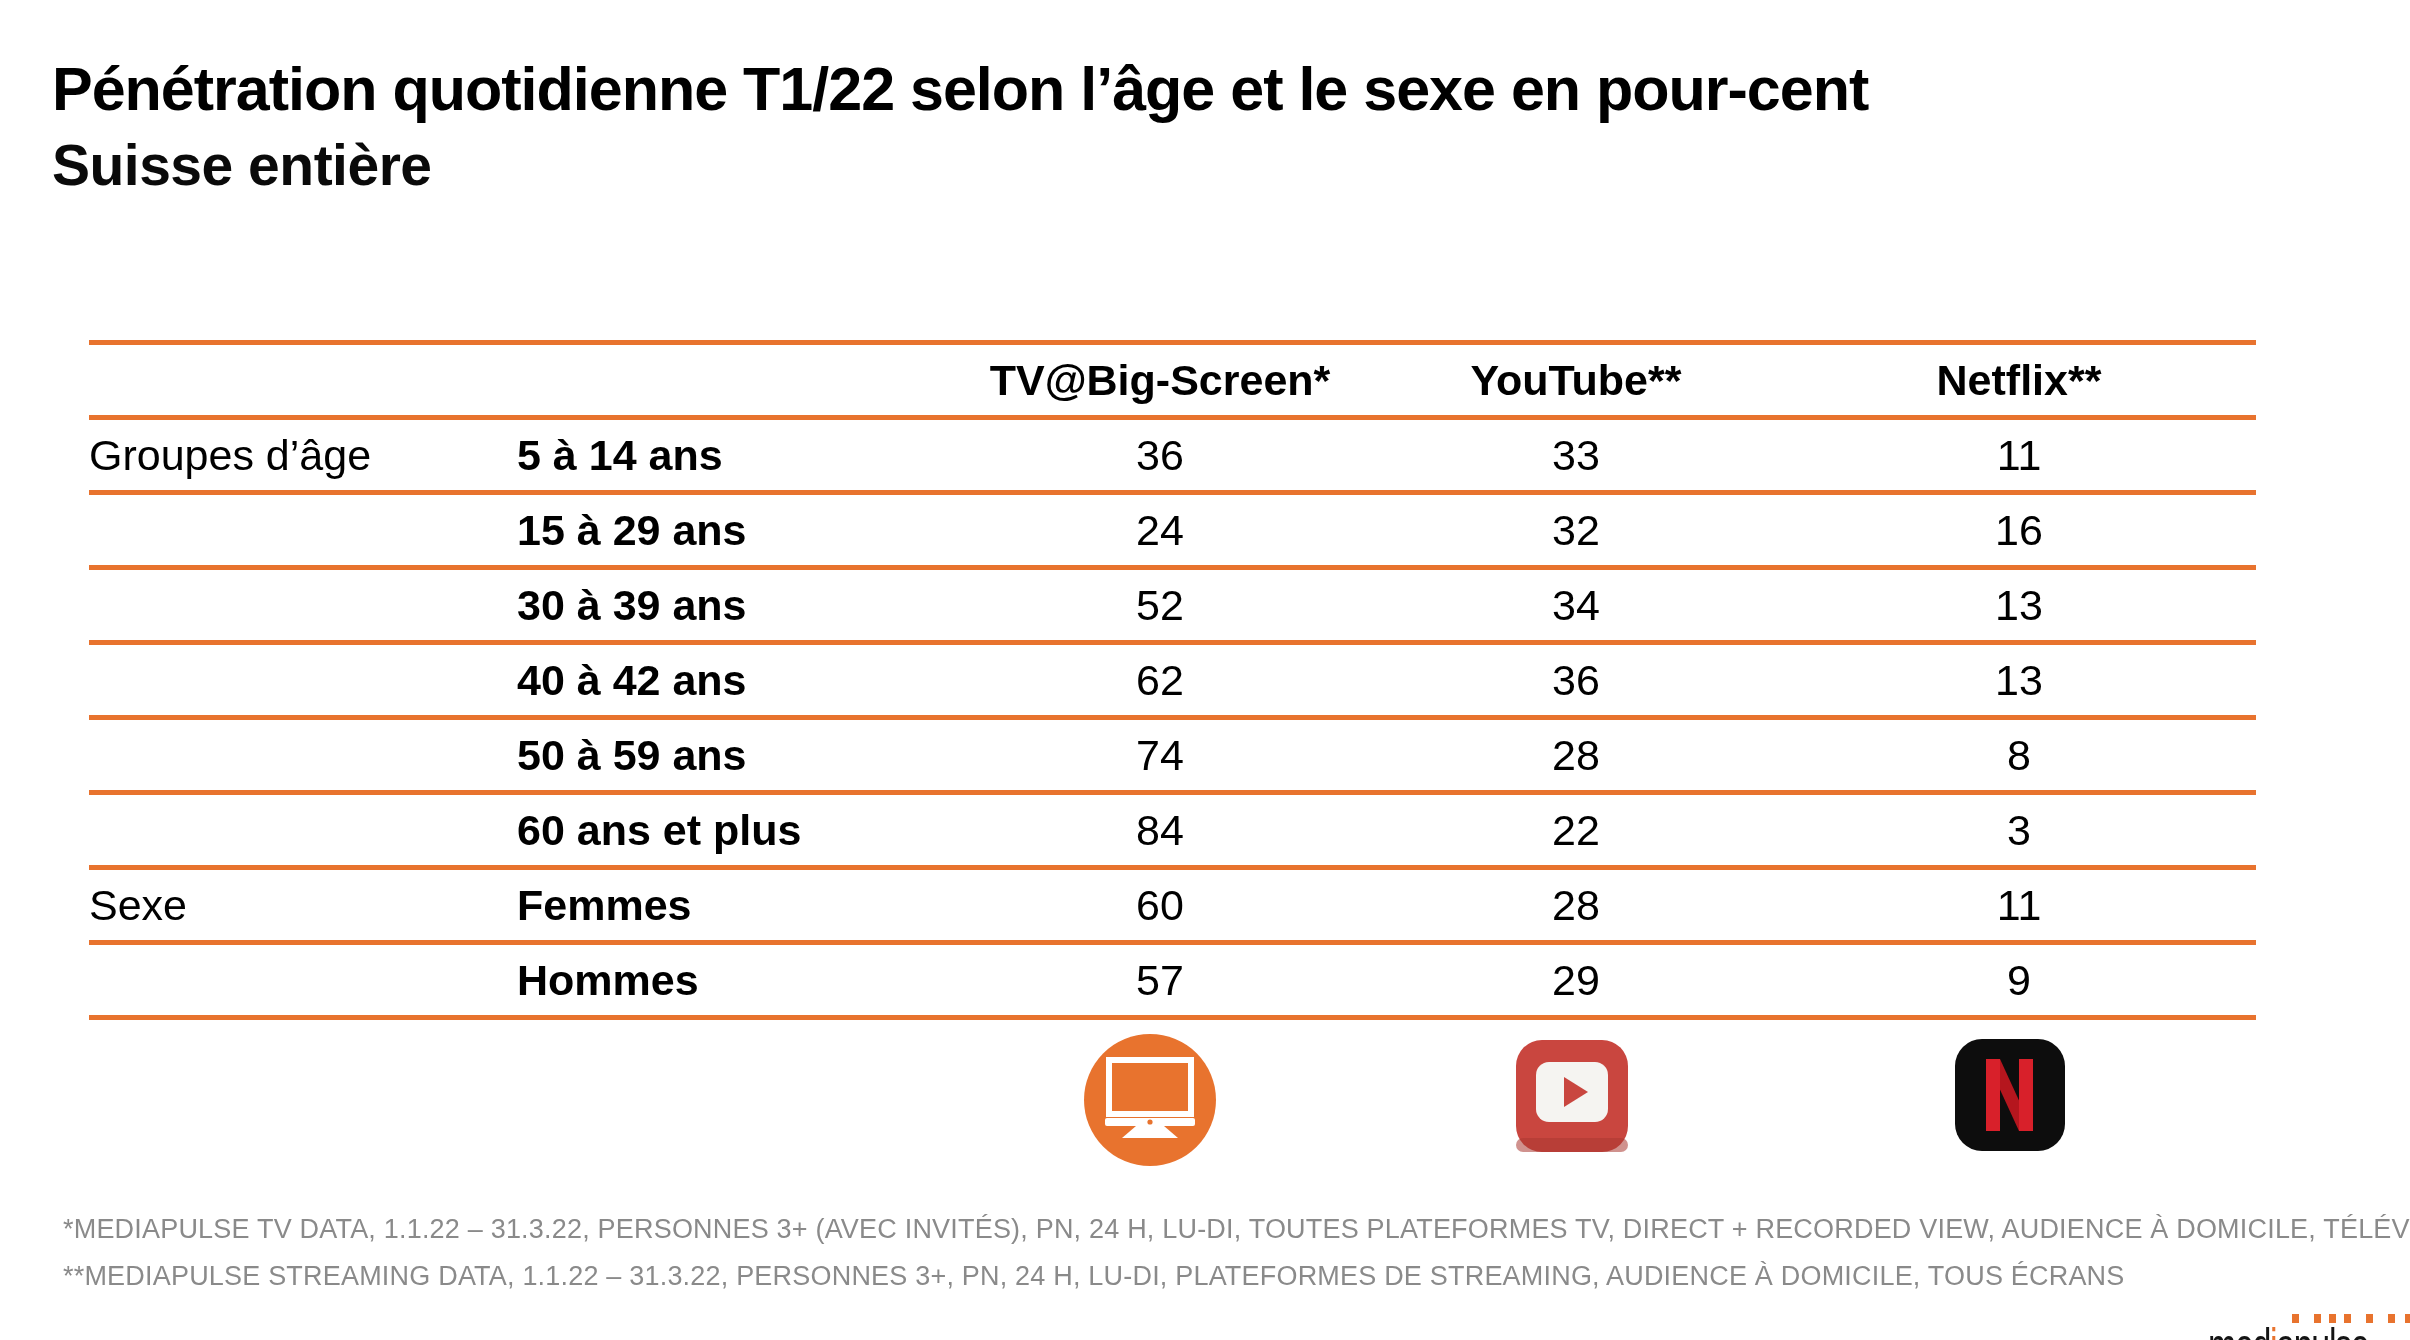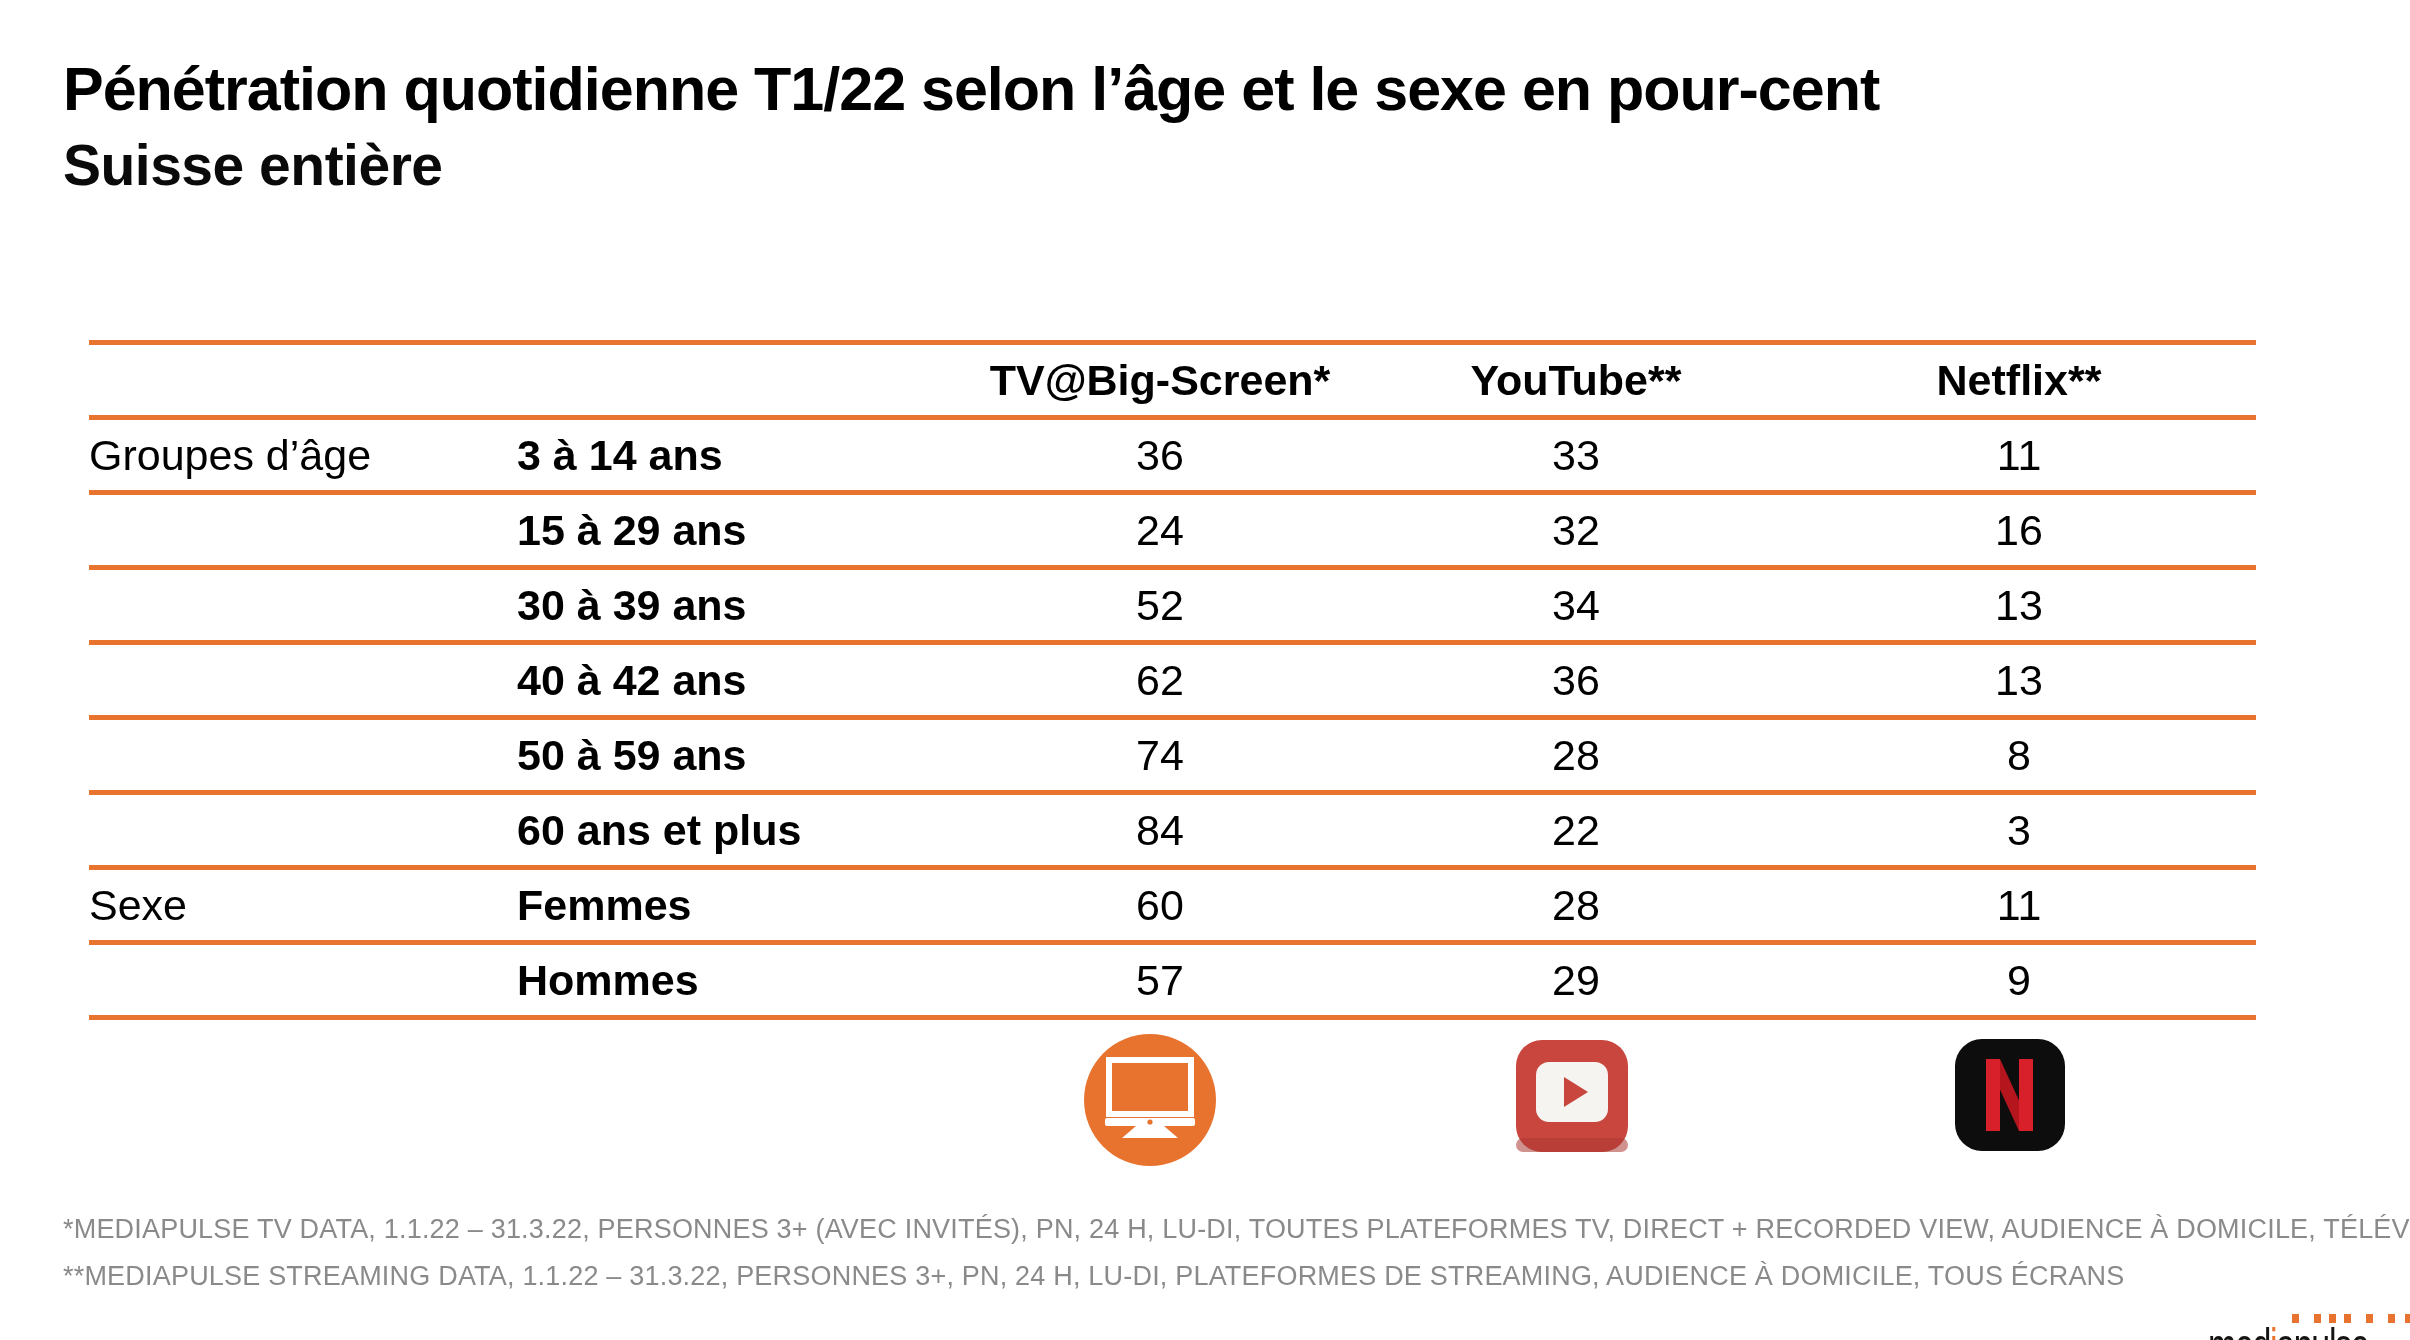--- a/index.html
+++ b/index.html
@@ -1,21 +1,21 @@
 <!DOCTYPE html>
 <html><head>
 <meta charset="utf-8">
 <style>
   html,body{margin:0;padding:0;background:#ffffff;}
   .slide{
     position:relative;width:2410px;height:1340px;background:#ffffff;
     font-family:"Liberation Sans", sans-serif;color:#000;overflow:hidden;
   }
   
-  .titleblock{position:absolute;left:63px;top:50px;}
+  .titleblock{position:absolute;left:52px;top:50px;}
   .titleblock h1{margin:0;font-size:61px;line-height:78px;font-weight:bold;letter-spacing:-1px;color:#000;}
   .titleblock h2{margin:0;font-size:57px;line-height:74px;font-weight:700;letter-spacing:-0.5px;color:#0a0a0a;}
   
   .ptable{position:absolute;left:89px;top:340px;width:2167px;border-top:5px solid #E8732E;}
   .trow{
     display:grid;grid-template-columns:428px 433px 420px 412px 474px;
     height:75px;box-sizing:border-box;border-bottom:5px solid #E8732E;
     align-items:center;
   }
   .cell{font-size:43px;white-space:nowrap;}
@@ -56,21 +56,21 @@
     <div class="trow">
       <div class="cell cat"></div>
       <div class="cell age"></div>
       <div class="cell hdr">TV@Big-Screen*</div>
       <div class="cell hdr">YouTube**</div>
       <div class="cell hdr">Netflix**</div>
     </div>
 
     <div class="trow">
       <div class="cell cat">Groupes d’âge</div>
-      <div class="cell age">3 à 14 ans</div>
+      <div class="cell age">5 à 14 ans</div>
       <div class="cell val">36</div>
       <div class="cell val">33</div>
       <div class="cell val">11</div>
     </div>
 
     <div class="trow">
       <div class="cell cat"></div>
       <div class="cell age">15 à 29 ans</div>
       <div class="cell val">24</div>
       <div class="cell val">32</div>

